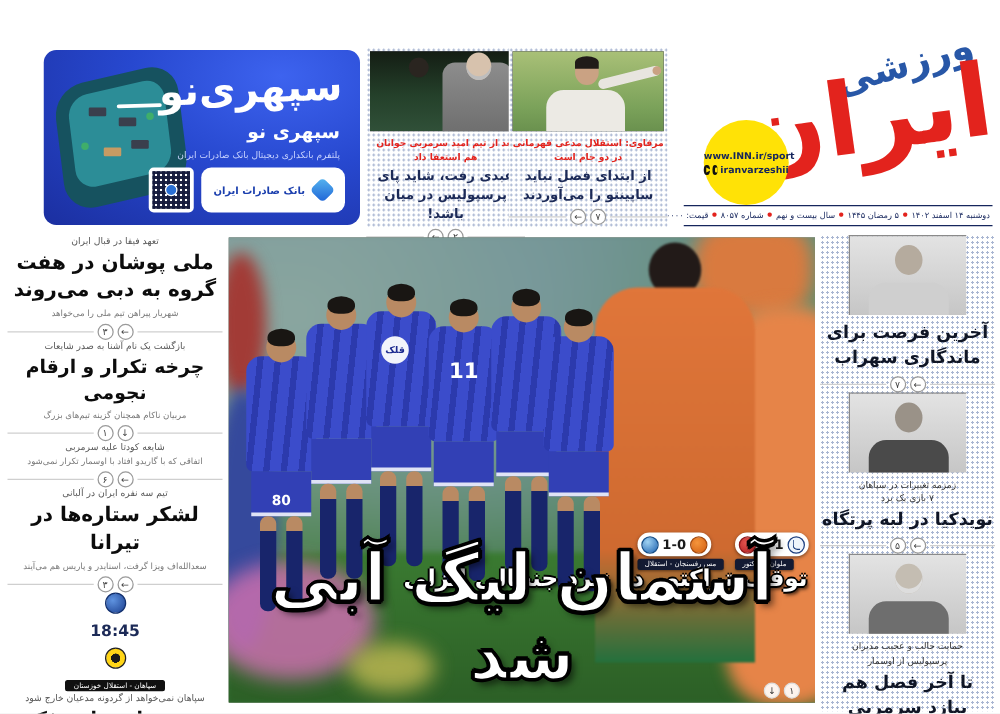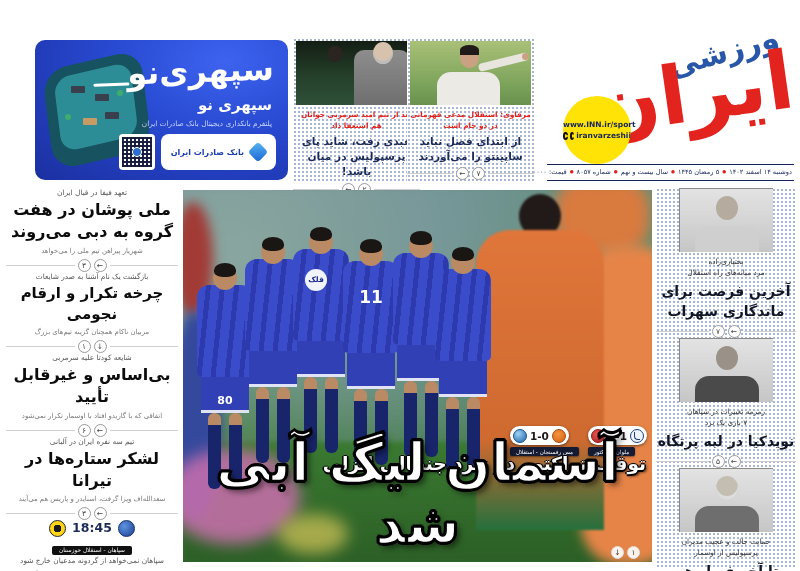--- a/index.html
+++ b/index.html
@@ -76,21 +76,21 @@
   .marker .mline { flex:1; border-top:1px solid #cfcfcf; height:0; }
   .marker .mk { width:13px; height:13px; border-radius:50%; border:1px solid #9a9a9a; background:#fff; color:#444; font-size:7.5px; line-height:11px; text-align:center; flex:none; }
 
   
   .leftcol { position:absolute; left:6px; top:188px; width:172px; height:379px; display:flex; flex-direction:column; justify-content:space-between; text-align:center; }
   .l-kicker { font-size:7.4px; color:#555; }
   .l-head { font-size:16px; font-weight:bold; color:#0c0c0c; line-height:1.4; margin-top:2px; }
   .l-head.sm { font-size:15px; }
   .l-sub { font-size:6.9px; color:#787878; margin-top:3px; }
   .l-item .marker { margin-top:4px; }
-  .match { display:flex; justify-content:center; gap:6px; }
+  .match { display:flex; align-items:center; justify-content:center; gap:6px;flex-direction:column; }
   .tlogo { width:17px; height:17px; border-radius:50%; flex:none; }
   .tlogo.est-kh { background:radial-gradient(circle at 35% 35%, #5f93e0, #1b3f8f); border:1px solid #12306e; }
   .tlogo.sepahan { background:radial-gradient(circle, #1a1a1a 0 34%, #ffd517 36%); border:1px solid #222; }
   .match-time { font-size:12.5px; font-weight:bold; color:#1c2a57; }
   .match-ribbon { display:inline-block; background:#101010; color:#fff; font-size:5.8px; padding:1.5px 7px; border-radius:2px; margin-top:2px; }
 
   
   .rightcol { position:absolute; left:656px; top:188px; width:140px; height:381px; display:flex; flex-direction:column; justify-content:space-between; text-align:center; }
   .r-photo { position:relative; width:94px; height:64px; margin:0 auto 4px; border-left:1.5px solid #8a8a8a; border-top:1.5px solid #8a8a8a; overflow:hidden; background:linear-gradient(180deg,#e3e3e3,#c6c6c6); }
   .r-head { position:absolute; left:50%; top:7px; transform:translateX(-50%); width:22px; height:24px; border-radius:50%; }
@@ -254,21 +254,20 @@
       <div class="marker">
         <i class="mline"></i>
         <span class="mk">↓</span>
         <span class="mk">۱</span>
         <i class="mline"></i>
       </div>
     </div>
 
     <div class="l-item">
       <div class="l-kicker">شایعه کودتا علیه سرمربی</div>
-      <div class="l-head">بی‌اساس و غیرقابل تأیید</div>
       <div class="l-sub">اتفاقی که با گاریدو افتاد با اوسمار تکرار نمی‌شود</div>
       <div class="marker">
         <i class="mline"></i>
         <span class="mk">←</span>
         <span class="mk">۶</span>
         <i class="mline"></i>
       </div>
     </div>
 
     <div class="l-item">
@@ -296,21 +295,20 @@
     </div>
   </div>
 
   <div class="rightcol dots fa">
 
     <div class="r-item">
       <div class="r-photo">
         <i class="r-head" style="background:#b5ab9e;"></i>
         <i class="r-torso" style="background:#cfcfcf;"></i>
       </div>
-      <div class="r-kicker"><span>بختیاری‌زاده</span><br><span>مرد میانه‌های راه استقلال</span></div>
       <div class="r-head-line">آخرین فرصت برای ماندگاری سهراب</div>
       <div class="marker">
         <i class="mline"></i>
         <span class="mk">←</span>
         <span class="mk">۷</span>
         <i class="mline"></i>
       </div>
     </div>
 
     <div class="r-item">

